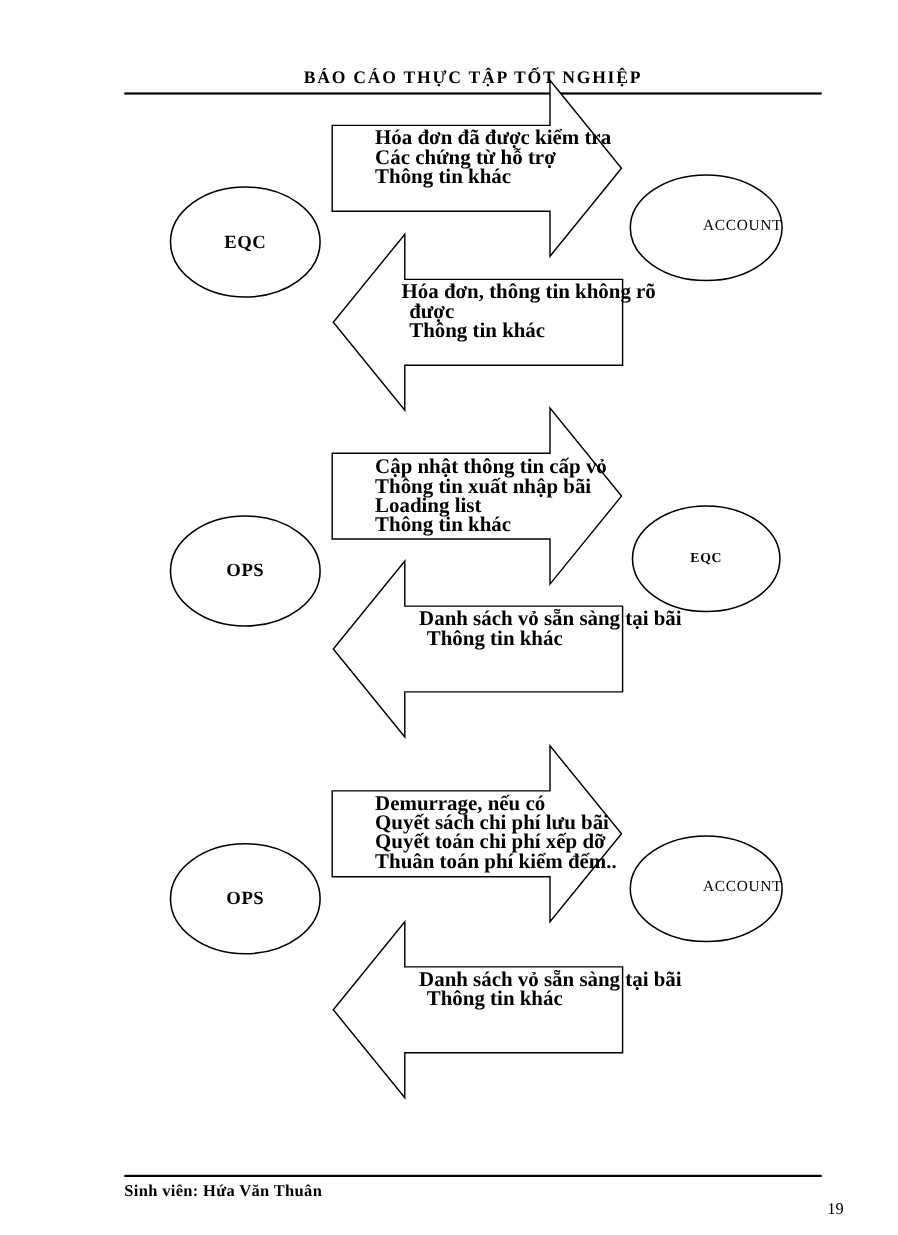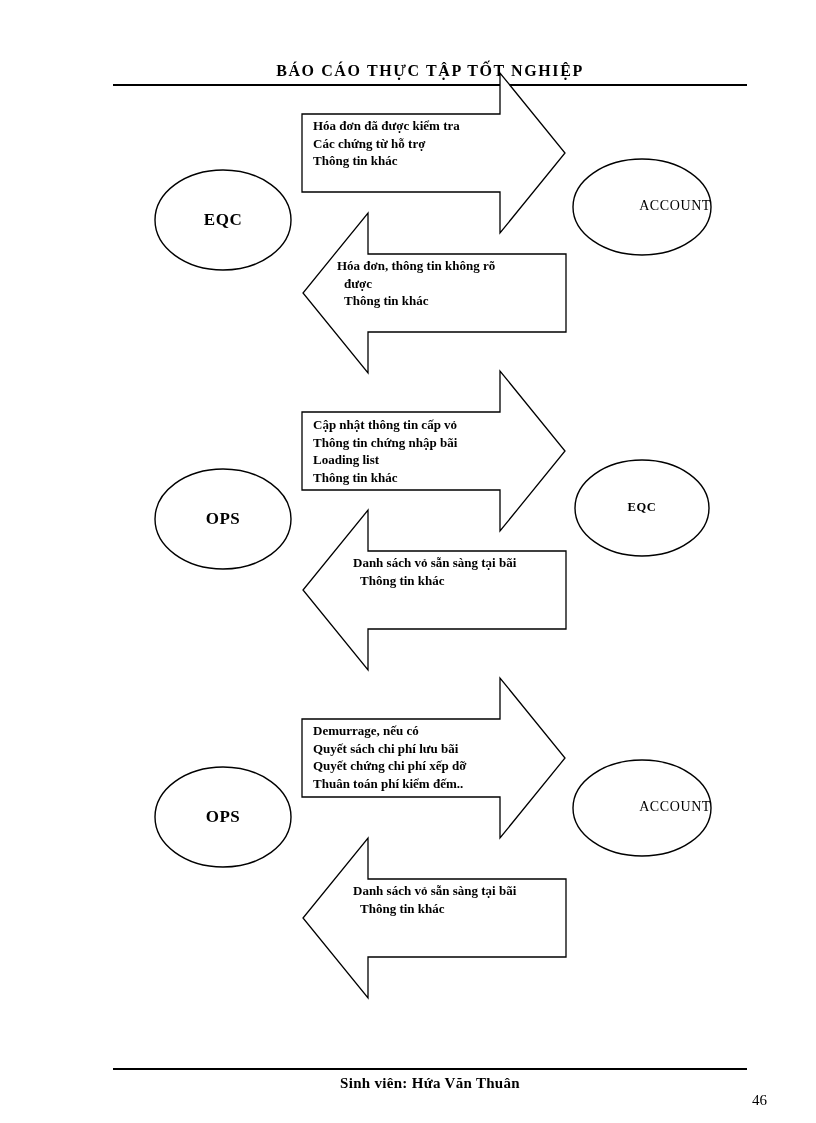--- a/index.html
+++ b/index.html
@@ -57,24 +57,25 @@
   .ellipse-stroke {
     fill: #ffffff;
     stroke: #000000;
     stroke-width: 1.4;
   }
 
   
   .arrow-text {
     position: absolute;
     font-family: "Liberation Serif", "DejaVu Serif", serif;
-    font-size: 13px;
+    font-size: 19px;
     font-weight: bold;
     line-height: 17.5px;
     white-space: nowrap;
+    margin-left: 28px;
   }
   .arrow-text .ln-indent {
     padding-left: 7px;
   }
 
   .node-label {
     position: absolute;
     font-family: "Liberation Serif", "DejaVu Serif", serif;
     text-align: center;
     white-space: nowrap;
@@ -102,21 +103,20 @@
     left: 113px;
     top: 1068px;
     width: 634px;
   }
   #page-footer .footer-rule {
     border-bottom: 2.5px solid #000;
     width: 100%;
   }
   #page-footer .footer-text {
     margin-top: 5px;
-    text-align: center;
     font-size: 15px;
     font-weight: bold;
     letter-spacing: 0.3px;
   }
   #page-number {
     position: absolute;
     left: 752px;
     top: 1092px;
     font-size: 15px;
     font-weight: normal;
@@ -165,43 +165,43 @@
     <div>Hóa đơn, thông tin không rõ</div>
     <div class="ln-indent">được</div>
     <div class="ln-indent">Thông tin khác</div>
   </div>
 
   <div class="node-label bold-lg" style="left:155px; top:509px; width:136px;">OPS</div>
   <div class="node-label plain-sm" style="left:575px; top:500px; width:134px;">EQC</div>
 
   <div class="arrow-text" style="left:313px; top:416px;">
     <div>Cập nhật thông tin cấp vỏ</div>
-    <div>Thông tin chứng nhập bãi</div>
+    <div>Thông tin xuất nhập bãi</div>
     <div>Loading list</div>
     <div>Thông tin khác</div>
   </div>
 
   <div class="arrow-text" style="left:353px; top:554px;">
     <div>Danh sách vỏ sẵn sàng tại bãi</div>
     <div class="ln-indent">Thông tin khác</div>
   </div>
 
   <div class="node-label bold-lg" style="left:155px; top:807px; width:136px;">OPS</div>
   <div class="node-label plain-md" style="left:573px; top:799px; width:138px;">ACCOUNT</div>
 
   <div class="arrow-text" style="left:313px; top:722px;">
     <div>Demurrage, nếu có</div>
     <div>Quyết sách chi phí lưu bãi</div>
-    <div>Quyết chứng chi phí xếp dỡ</div>
+    <div>Quyết toán chi phí xếp dỡ</div>
     <div>Thuân toán phí kiểm đếm..</div>
   </div>
 
   <div class="arrow-text" style="left:353px; top:882px;">
     <div>Danh sách vỏ sẵn sàng tại bãi</div>
     <div class="ln-indent">Thông tin khác</div>
   </div>
 </div>
 
 <div id="page-footer">
   <div class="footer-rule"></div>
   <div class="footer-text">Sinh viên: Hứa Văn Thuân</div>
 </div>
-<div id="page-number">46</div>
+<div id="page-number">19</div>
 
 </body></html>

